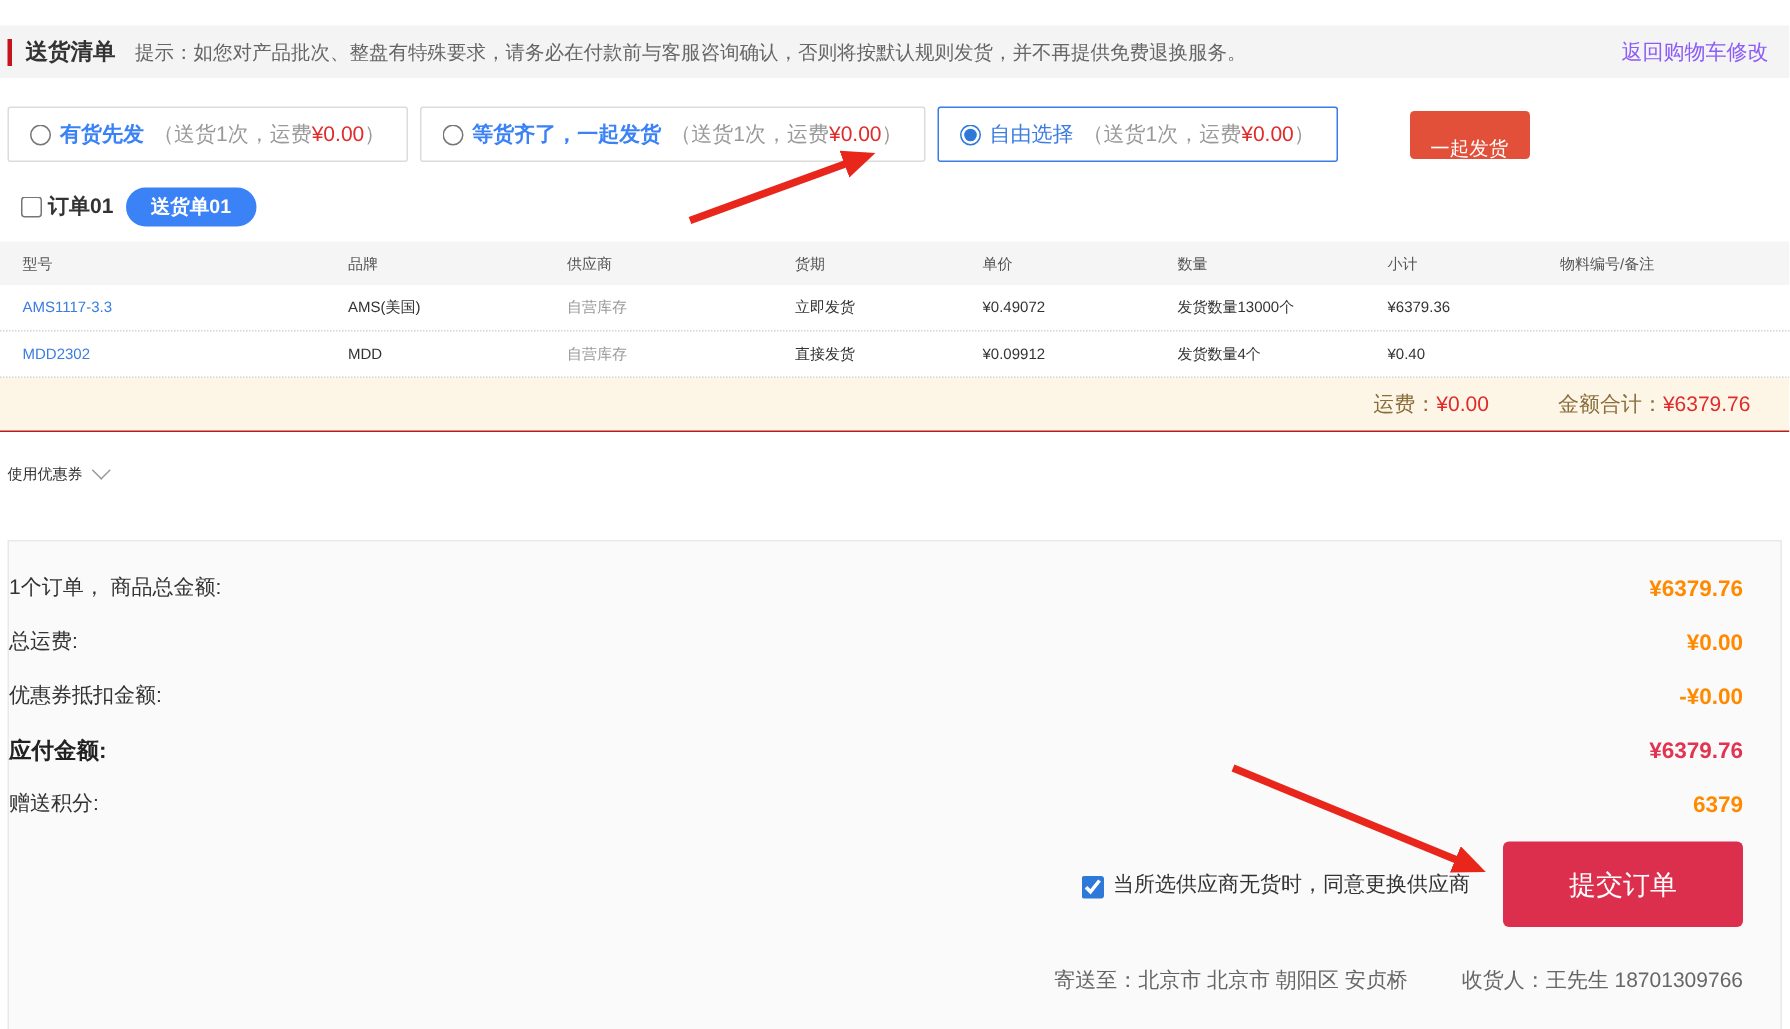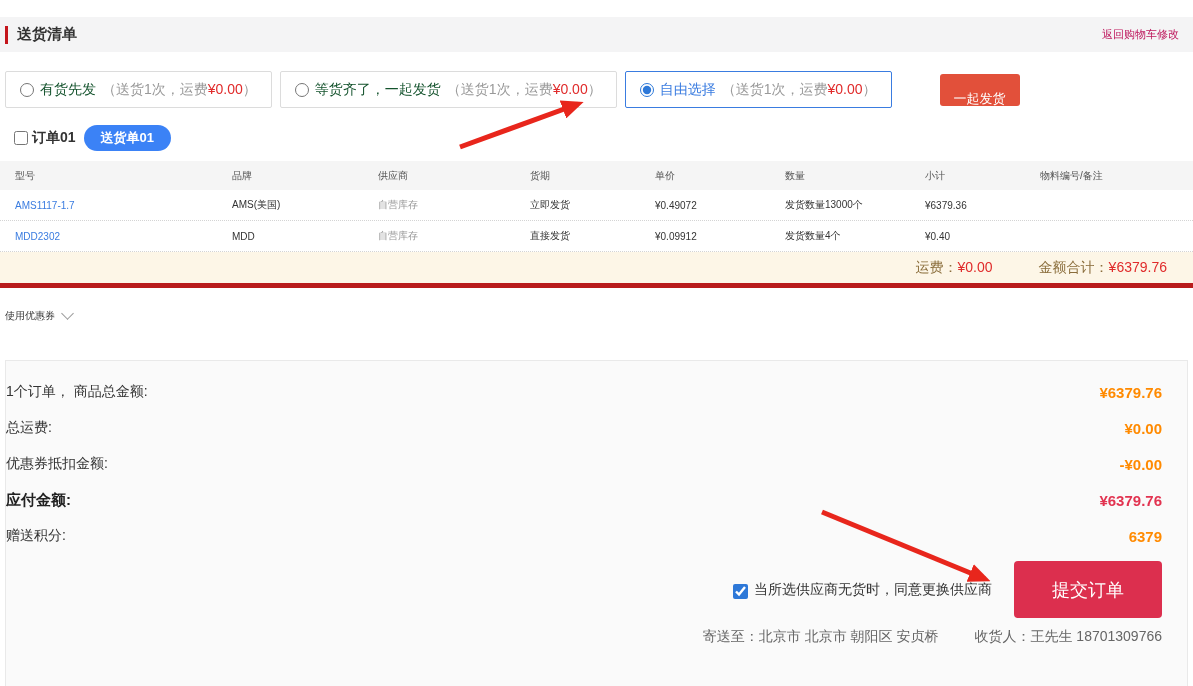--- a/index.html
+++ b/index.html
@@ -10,32 +10,32 @@
   }
 
   
   .header-bar {
     margin-top:17px; height:35px; background:#f4f4f5;
     display:flex; align-items:center; padding-right:14px;
   }
   .red-accent { width:3px; height:18px; background:#c4151c; margin:0 9px 0 5px; flex:none; }
   .page-title { font-size:15px; font-weight:bold; color:#333;font-family:Liberation Mono, monospace; }
   .header-tip { font-size:13px; color:#666; margin-left:13px; }
-  .back-link { margin-left:auto; font-size:11px; color:#be185d; text-decoration:none; cursor:pointer; }
+  .back-link { margin-left:auto; font-size:14px; color:#8b5cf6; text-decoration:none; cursor:pointer; }
 
   
   .options-row { display:flex; align-items:center; margin:19px 0 0 5px; }
   .opt-box {
     height:37px; display:flex; align-items:center; gap:6px;
     border:1px solid #dcdcdc; border-radius:2px; background:#fff;
     padding:0 14px; margin-right:8px; cursor:pointer; font-size:14px;
   }
   .opt-box.selected { border-color:#3a7ce0; }
   .opt-box input[type=radio] { width:14px; height:14px; accent-color:#2d78d8; cursor:pointer; }
-  .opt-label { font-weight:normal; color:#14532d; }
+  .opt-label { font-weight:bold; color:#3b82f6; }
   .opt-box.selected .opt-label { color:#3a7ce0; font-weight:normal; }
   .opt-detail { color:#999; }
   .opt-price { color:#e02b2b; }
   .ship-together-btn {
     margin-left:40px; height:17px; padding:16px 14px; border:none; border-radius:3px;
     background:#e2503a; color:#fff; font-size:13px; cursor:pointer;
     font-family:"Liberation Sans", sans-serif;
   }
 
   
@@ -53,21 +53,21 @@
     grid-template-columns:217px 146px 152px 125px 130px 140px 115px 1fr;
     align-items:center; padding-left:15px; font-size:10px;
   }
   .t-head { background:#f5f5f5; height:29px; color:#555; }
   .t-body { height:31px; border-bottom:1px dotted #d4d4d4; }
   .cell-link { color:#3a7ce0; text-decoration:none; cursor:pointer; }
   .cell-gray { color:#999; }
 
   
   .totals-band {
-    height:36px; background:#fdf6e7; border-bottom:5px solid #b91c1c;
+    height:36px; background:#fdf6e7; border-bottom:1px solid #b91c1c;
     display:flex; align-items:center; justify-content:flex-end; gap:46px;
     padding-right:26px; font-size:14px;
   }
   .totals-band .lbl { color:#8a6d3b; }
   .totals-band .val { color:#e02b2b; }
 
   
   .coupon-row { margin:21px 0 0 5px; font-size:10px; color:#333; display:inline-flex; align-items:center; cursor:pointer; }
   .chev {
     width:9px; height:9px; border-right:1.5px solid #999; border-bottom:1.5px solid #999;
@@ -83,37 +83,38 @@
   .sum-line { display:flex; justify-content:space-between; align-items:center; height:36px; font-size:14px; color:#333; }
   .sum-line .sum-val { width:175px; text-align:right; font-weight:bold; font-size:15px; }
   .val-orange { color:#ff8a00; }
   .val-red { color:#e23350; }
   .sum-line.strong .sum-lbl { font-weight:bold; font-size:15px; color:#222; }
 
   .submit-row { display:flex; justify-content:flex-end; align-items:center; margin-top:7px; }
   .agree-wrap { display:flex; align-items:flex-end; gap:6px; font-size:14px; color:#333; margin-right:22px; }
   .agree-wrap input[type=checkbox] { width:15px; height:15px; accent-color:#2d78d8; cursor:pointer; }
   .submit-btn {
-    width:148px; height:57px; background:#dc2f4e; color:#fff; border:none; border-radius:4px;
+    width:160px; height:57px; background:#dc2f4e; color:#fff; border:none; border-radius:4px;
     font-size:18px; cursor:pointer; font-family:"Liberation Sans", sans-serif;
   }
-  .address-row { display:flex; justify-content:flex-end; gap:36px; margin-top:10px; font-size:14px; color:#666; }
+  .address-row { display:flex; justify-content:flex-end; gap:36px; margin-top:27px; font-size:14px; color:#666; }
 
   
   .arrows { position:absolute; left:0; top:0; width:1193px; height:686px; pointer-events:none; z-index:9; }
 </style>
 </head>
 <body>
 
 
 
 
 <div class="header-bar">
   <span class="red-accent"></span>
   <span class="page-title">送货清单</span>
+  <span class="header-tip">提示：如您对产品批次、整盘有特殊要求，请务必在付款前与客服咨询确认，否则将按默认规则发货，并不再提供免费退换服务。</span>
   <a class="back-link">返回购物车修改</a>
 </div>
 
 
 <div class="options-row">
   <label class="opt-box">
     <input type="radio" name="shipmode" style="">
     <span class="opt-label">有货先发</span>
     <span class="opt-detail"><span>（送货1次，运费</span><span class="opt-price">¥0.00</span><span>）</span></span>
   </label>
@@ -142,21 +143,21 @@
   <span>品牌</span>
   <span>供应商</span>
   <span>货期</span>
   <span>单价</span>
   <span>数量</span>
   <span>小计</span>
   <span>物料编号/备注</span>
 </div>
 
 <div class="t-row t-body">
-  <a class="cell-link">AMS1117-1.7</a>
+  <a class="cell-link">AMS1117-3.3</a>
   <span>AMS(美国)</span>
   <span class="cell-gray">自营库存</span>
   <span>立即发货</span>
   <span>¥0.49072</span>
   <span>发货数量13000个</span>
   <span>¥6379.36</span>
   <span></span>
 </div>
 
 <div class="t-row t-body">

